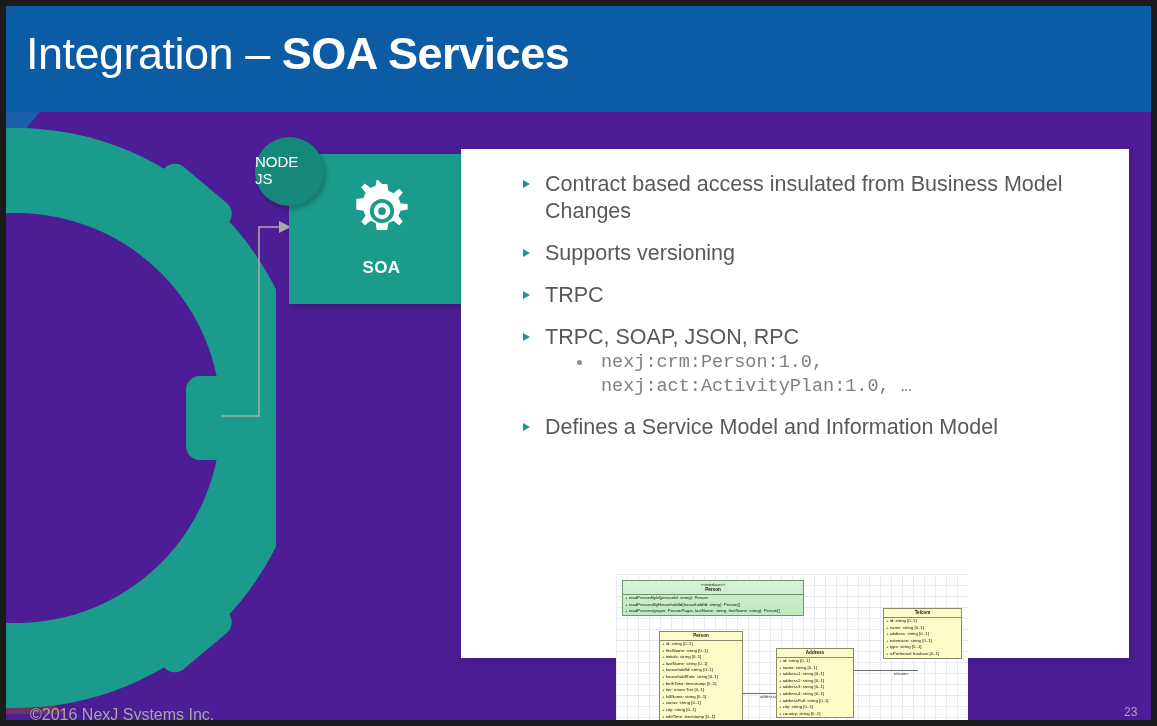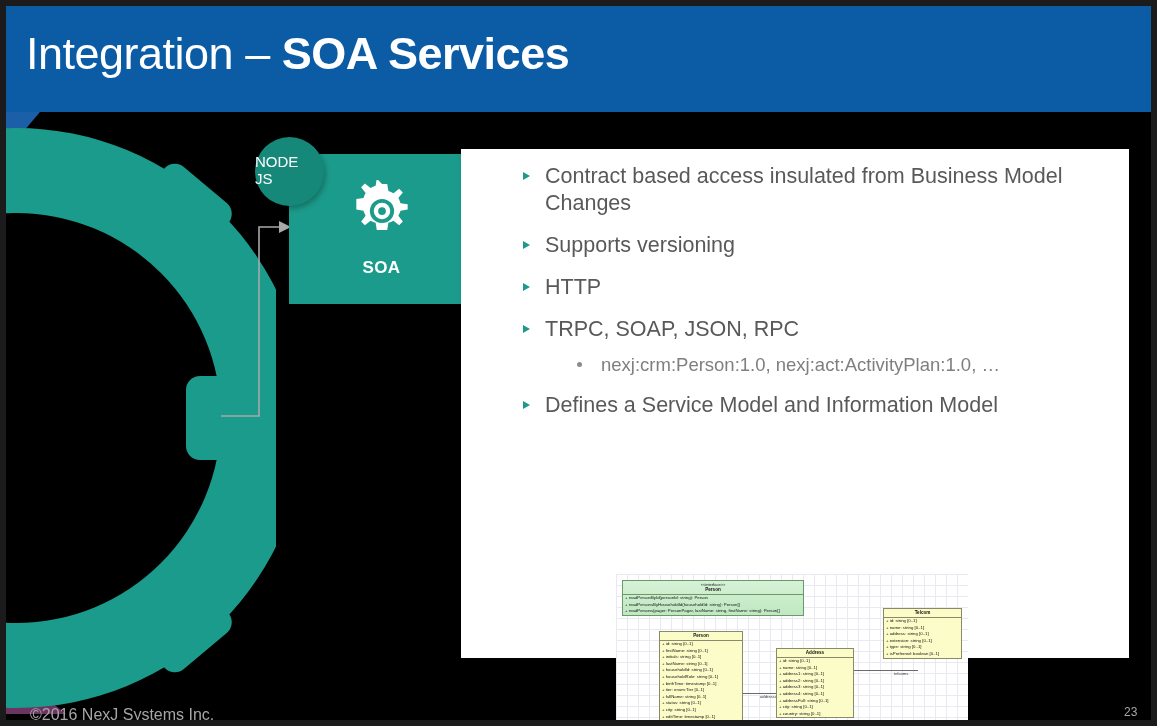--- a/index.html
+++ b/index.html
@@ -1,18 +1,18 @@
 <!DOCTYPE html>
 <html><head>
 <meta charset="utf-8">
 <style>
   html,body{margin:0;padding:0;background:#1b1b1b;}
   body{width:1157px;height:726px;overflow:hidden;font-family:"Liberation Sans",sans-serif;}
 
-  .slide{position:absolute;left:6px;top:6px;width:1145px;height:714px;background:#000000;overflow:hidden;}
+  .slide{position:absolute;left:6px;top:6px;width:1145px;height:714px;background:#4c1d95;overflow:hidden;}
 
   
   .titlebar{position:absolute;left:0;top:0;width:1145px;height:106px;background:#0b5ca5;overflow:hidden;}
   .title{position:absolute;left:20px;top:22px;font-size:45px;color:#ffffff;letter-spacing:-0.5px;white-space:nowrap;}
   .title .light{font-weight:300;}
   .title .bold{font-weight:700;}
 
   
   .corner-blue{position:absolute;left:0;top:106px;width:0;height:0;
     border-left:34px solid #1b5fa8;border-bottom:40px solid transparent;}
@@ -36,24 +36,24 @@
 
   
   .connector{position:absolute;left:215px;top:205px;}
 
   
   .panel{position:absolute;left:455px;top:143px;width:668px;height:509px;background:#ffffff;
      box-shadow:3px 3px 7px rgba(0,0,0,0.14);}
 
   .bullets{position:absolute;left:30px;top:10px;right:14px;}
   .b1{position:relative;padding-left:54px;margin-top:15px;color:#595959;font-size:21.5px;line-height:27px;}
-  .b1:first-child{margin-top:4px;}
+  .b1:first-child{margin-top:12px;}
   .b1 > .tri{position:absolute;left:32px;top:9px;width:0;height:0;
      border-left:7px solid #1b9b8b;border-top:4.5px solid transparent;border-bottom:4.5px solid transparent;}
-  .b2{position:relative;padding-left:110px;margin-top:10px;color:#7f7f7f;font-size:18.5px;line-height:24px;}
+  .b2{position:relative;padding-left:110px;color:#7f7f7f;font-size:18.5px;line-height:24px;font-family:Liberation Mono, monospace;}
   .b2 > .dot{position:absolute;left:86px;top:9px;width:5px;height:5px;border-radius:50%;background:#8c8c8c;}
 
   
   .uml{position:absolute;left:610px;top:568px;width:352px;height:158px;overflow:hidden;
      background:#ffffff;
      background-image:linear-gradient(to right,#e9e9f2 1px,transparent 1px),
                       linear-gradient(to bottom,#e9e9f2 1px,transparent 1px);
      background-size:11px 11px;}
   .umlbox{position:absolute;border:1px solid #8a8a6a;box-sizing:border-box;}
   .umlbox .hdr{text-align:center;font-weight:700;font-size:4.6px;line-height:6px;padding:1px 0;
@@ -120,21 +120,21 @@
 
   <div class="nodejs">
     <div>NODE</div>
     <div>JS</div>
   </div>
 
   <div class="panel">
     <div class="bullets" id="bullet-list">
         <div class="b1"><span class="tri"></span><span>Contract based access insulated from Business Model Changes</span></div>
         <div class="b1"><span class="tri"></span><span>Supports versioning</span></div>
-        <div class="b1"><span class="tri"></span><span>HTTP</span></div>
+        <div class="b1"><span class="tri"></span><span>TRPC</span></div>
         <div class="b1"><span class="tri"></span><span>TRPC, SOAP, JSON, RPC</span></div>
         <div class="b2"><span class="dot"></span><span>nexj:crm:Person:1.0, nexj:act:ActivityPlan:1.0, …</span></div>
         <div class="b1"><span class="tri"></span><span>Defines a Service Model and Information Model</span></div>
       </div>
   </div>
 
   <div class="uml">
     <div class="uml-line" style="left:172px;top:96px;width:130px;height:1px;"></div>
     <div class="uml-line" style="left:122px;top:119px;width:50px;height:1px;"></div>
     <div class="uml-line" style="left:301px;top:96px;width:1px;height:1px;"></div>

